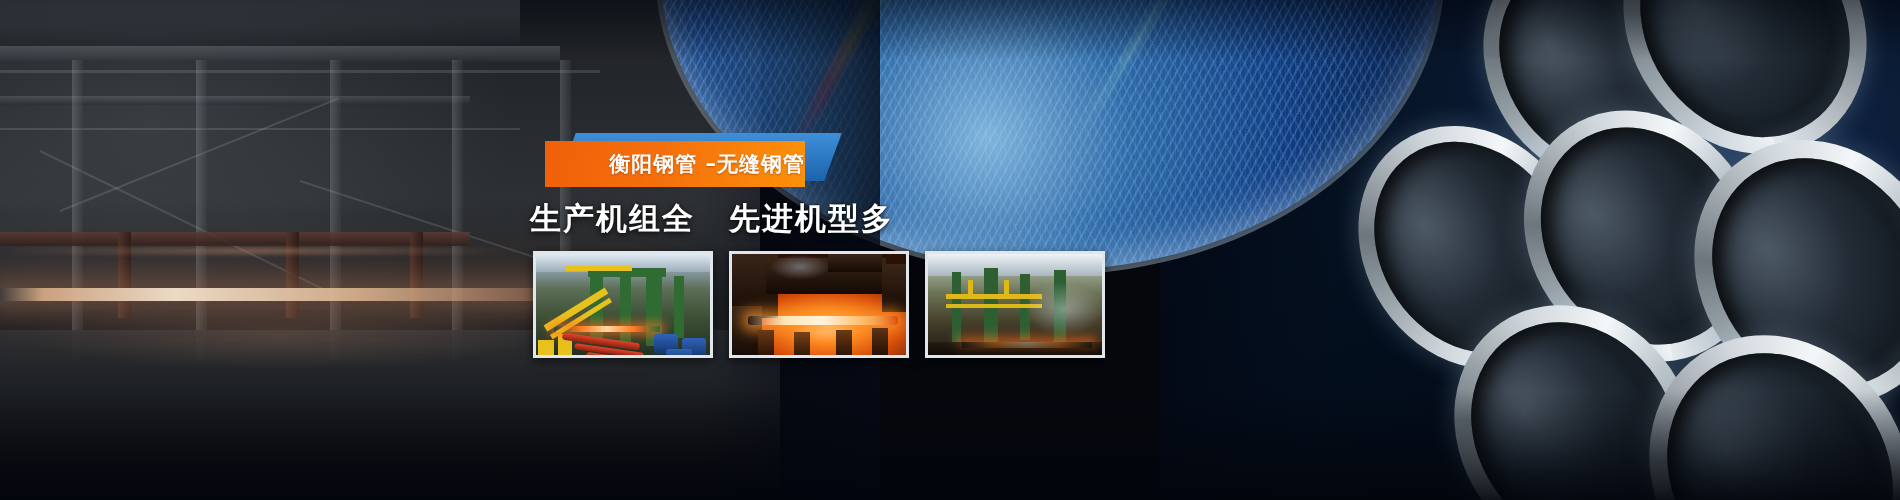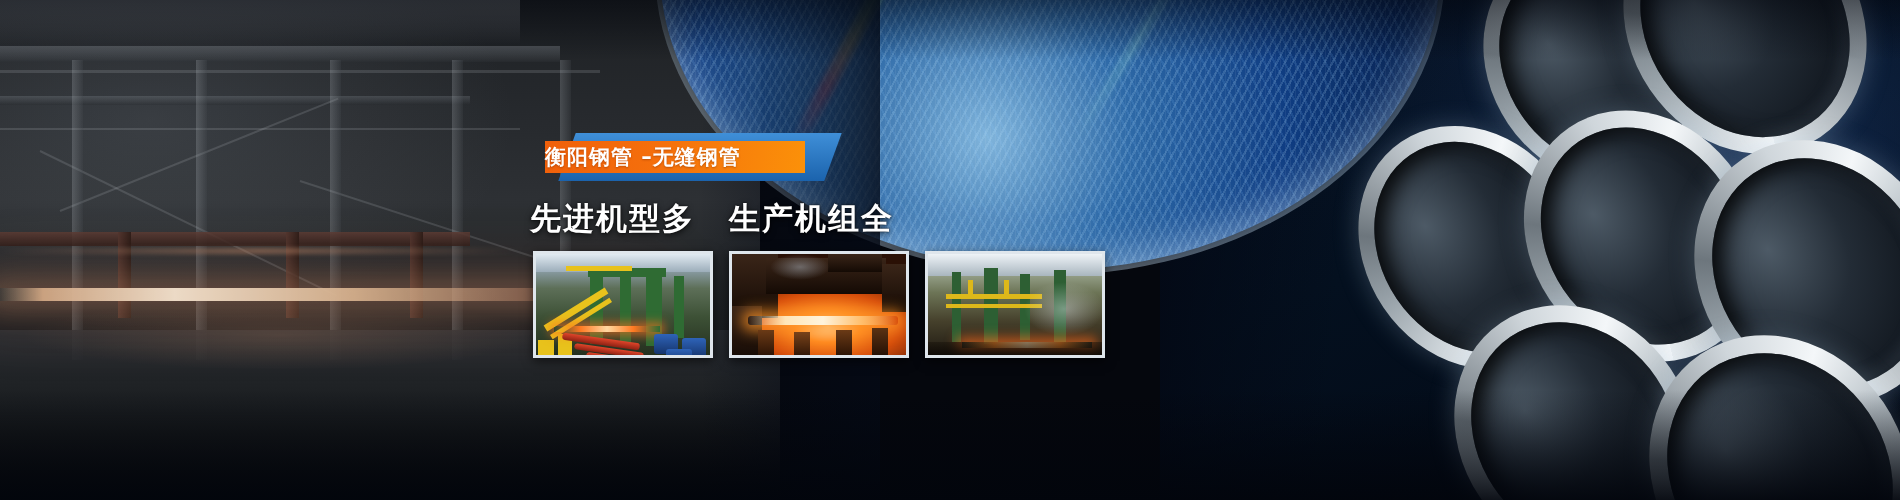--- a/index.html
+++ b/index.html
@@ -162,23 +162,23 @@
   
   .ribbon-wrap{
     position:absolute; left:545px; top:133px; width:300px; height:56px;
   }
   .ribbon-blue{
     position:absolute; left:22px; top:0; width:266px; height:48px;
     background:linear-gradient(180deg,#3f8fd8,#1b63ad);
     transform:skewX(-20deg);
   }
   .ribbon{
-    position:absolute; left:0; top:8px; width:260px; height:32px;
+    position:absolute; left:0; top:8px; width:260px; height:46px;
     background:linear-gradient(100deg,#f0600a 0%, #f5700c 45%, #fb9109 100%);
-    display:flex; align-items:center; justify-content:flex-start;
+    display:flex; align-items:center; justify-content:flex-end;
   }
   .ribbon-label{
     color:#fff; font-size:21px; font-weight:bold;
     letter-spacing:1px; white-space:nowrap;
     text-shadow:0 1px 2px rgba(120,40,0,.45);
     font-family:"DejaVu Sans","Liberation Sans",sans-serif;
   }
 
   
   .slogan{
@@ -325,22 +325,22 @@
   <div class="content">
 
     <div class="ribbon-wrap">
       <div class="ribbon-blue"></div>
       <div class="ribbon">
         <span class="ribbon-label">衡阳钢管 –无缝钢管</span>
       </div>
     </div>
 
     <div class="slogan">
+      <span>生产机组全</span>
       <span>先进机型多</span>
-      <span>生产机组全</span>
     </div>
 
     <div class="thumbs">
 
       <div class="thumb t1">
         <i class="roof"></i>
         <i class="gframe" style="left:54px;top:16px;width:13px;height:74px;"></i>
         <i class="gframe" style="left:84px;top:20px;width:11px;height:70px;"></i>
         <i class="gframe" style="left:110px;top:14px;width:16px;height:78px;"></i>
         <i class="gframe" style="left:138px;top:22px;width:10px;height:62px;"></i>

